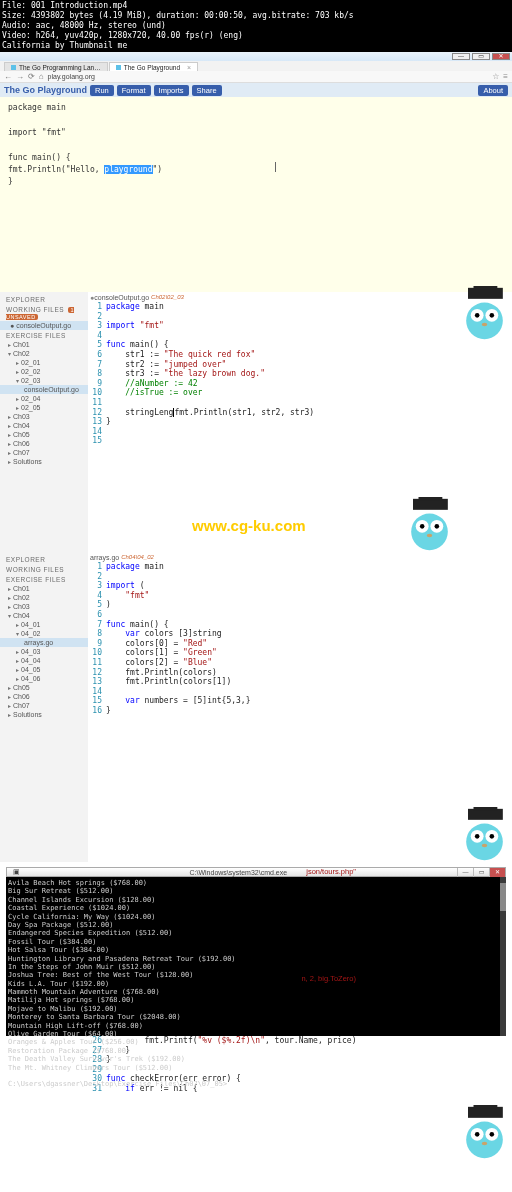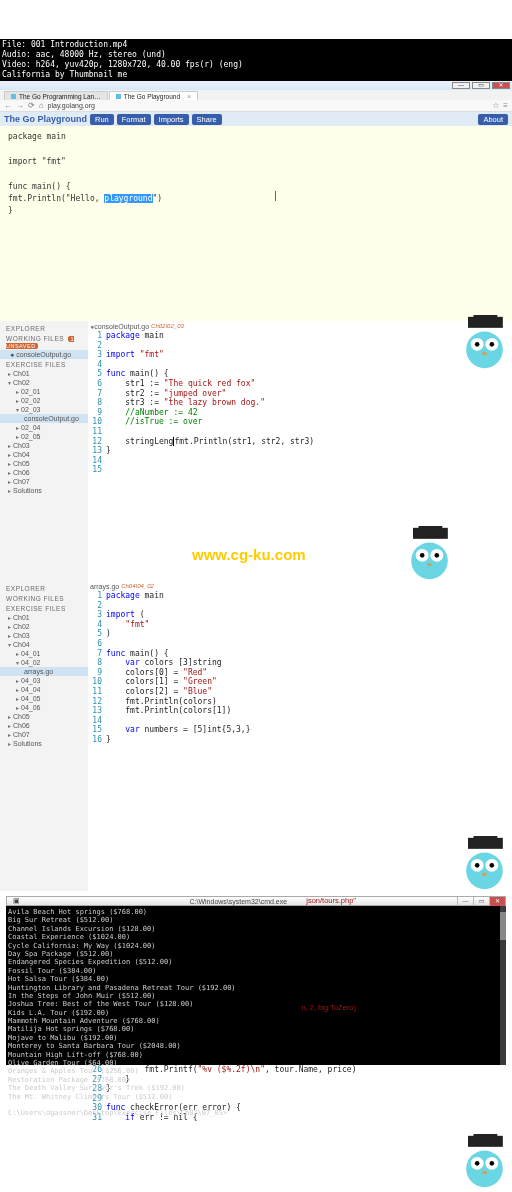--- a/index.html
+++ b/index.html
@@ -1,17 +1,17 @@
 <!DOCTYPE html>
 <html><head>
 <meta charset="utf-8">
 <style>
   * { margin: 0; padding: 0; box-sizing: border-box; }
   body { font-family: "Segoe UI", Arial, sans-serif; font-size: 9px; background: #fff; width: 512px; color: #222; }
-  .meta { background: #000; color: #fff; font-family: Consolas, monospace; font-size: 8px; padding: 1px 2px; line-height: 1.25; margin-top: 39px; }
+  .meta { background: #000; color: #fff; font-family: Consolas, monospace; font-size: 8px; padding: 1px 2px; line-height: 1.25; }
   
   
   .browser-titlebar { background: linear-gradient(#eaf3fb,#d7e8f7); height: 9px; display: flex; align-items: center; justify-content: flex-end; padding: 0 2px; gap: 2px; }
   .win-btn { width: 18px; height: 7px; background: #f0f0f0; border: 1px solid #888; font-size: 6px; text-align: center; line-height: 5px; }
   .win-close { background: #c75050; color: #fff; }
   .browser-tabs { background: #f2f2f2; height: 10px; display: flex; align-items: flex-end; padding-left: 4px; }
   .browser-tab { background: #fff; border: 1px solid #ccc; border-bottom: none; font-size: 6.5px; padding: 1px 6px; margin-right: 1px; height: 9px; display: flex; align-items: center; gap: 3px; }
   .browser-tab .icon { width: 5px; height: 5px; background: #5dc1e8; }
   .browser-tab.inactive { background: #e4e4e4; }
   .tab-close { color: #999; font-size: 7px; margin-left: 4px; }
@@ -68,20 +68,21 @@
   .under-cmd { font-family: Consolas, monospace; font-size: 8px; line-height: 1.2; display: flex; padding-left: 88px; }
   .under-cmd .str2 { color: #a31515; }
   .under-cmd .kw2 { color: #0000ff; }
   .right-text { position: absolute; right: 150px; top: 0; font-size: 7.5px; color: #a31515; white-space: pre; }
 </style>
 </head>
 <body>
 
 <div class="meta">
   <div>File: 001 Introduction.mp4</div>
+  <div>Size: 4393802 bytes (4.19 MiB), duration: 00:00:50, avg.bitrate: 703 kb/s</div>
   <div>Audio: aac, 48000 Hz, stereo (und)</div>
   <div>Video: h264, yuv420p, 1280x720, 40.00 fps(r) (eng)</div>
   <div>California by Thumbnail me</div>
 </div>
 
 <div>
   <div class="browser-titlebar">
     <div class="win-btn">—</div>
     <div class="win-btn">▭</div>
     <div class="win-btn win-close">✕</div>

